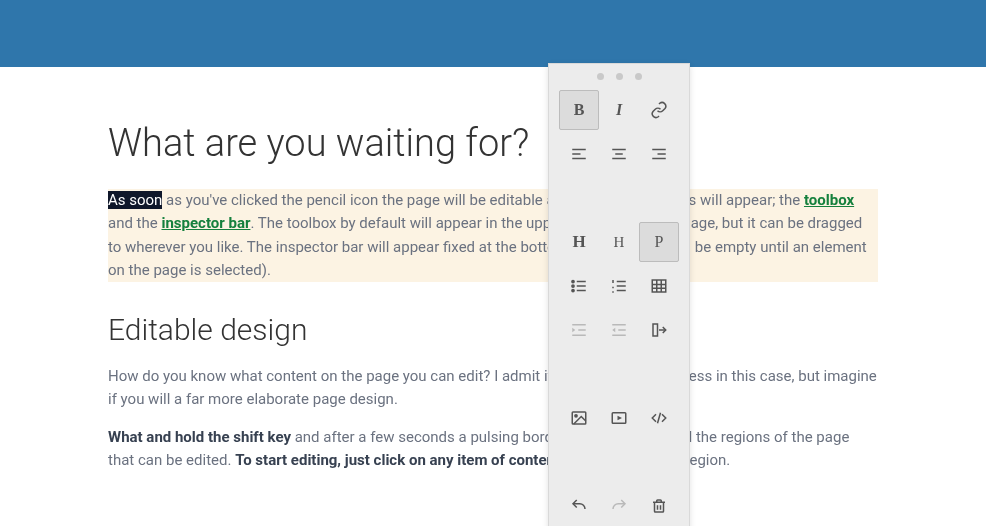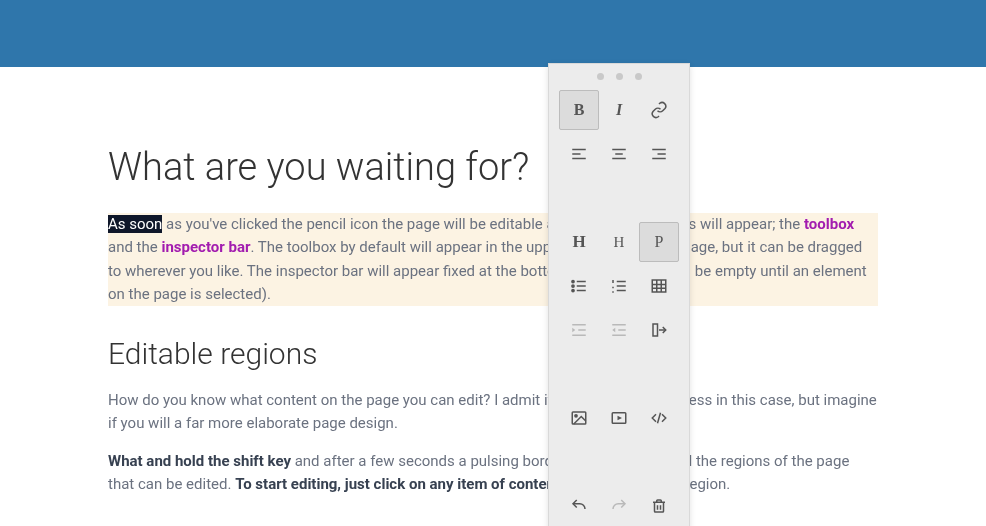--- a/index.html
+++ b/index.html
@@ -1,23 +1,23 @@
 <!DOCTYPE html>
 <html><head>
 <meta charset="utf-8">
 <style>
   html,body{margin:0;padding:0;font-family:-apple-system,BlinkMacSystemFont,"Segoe UI",Roboto,"Helvetica Neue",Arial,sans-serif;color:#333;}
   .topbar{background:#2f76ab;height:67px;width:100%;}
   .page{max-width:770px;margin:0 auto;padding:30px 20px 40px;}
-  h1{font-weight:300;color:#333;font-size:38px;margin:48px 0 24px;}
+  h1{font-weight:300;color:#333;font-size:38px;margin:24px 0 24px;}
   h2{font-weight:300;color:#333;font-size:30px;margin:30px 0 18px;}
   p{line-height:1.55;font-size:15px;color:#6b7280;margin:0 0 14px;}
   .hl{background:#fcf3e3;}
   .sel{background:#0f172a;color:#fff;}
-  b.term{color:#a21caf;font-weight:700;}
+  b.term{color:#15803d;font-weight:700;text-decoration:underline;}
   b.dark{color:#374151;font-weight:700;}
   
   .toolbox{position:absolute;top:63px;left:548px;width:140px;background:#ececec;border:1px solid #d9d9d9;box-shadow:0 2px 6px rgba(0,0,0,.12);padding-bottom:10px;}
   .grip{height:24px;display:flex;align-items:center;justify-content:center;gap:12px;}
   .grip span{width:7px;height:7px;border-radius:50%;background:#c9c9c9;display:block;}
   .tools{display:grid;grid-template-columns:repeat(3,40px);grid-auto-rows:40px;gap:4px 0;justify-content:center;padding:2px 8px 4px;}
   .sep{grid-column:1/-1;height:8px;}
   .tool{display:flex;align-items:center;justify-content:center;color:#555;cursor:pointer;border:1px solid transparent;border-radius:2px;font-size:15px;}
   .tool.active{background:#dcdcdc;border:1px solid #bcbcbc;}
   .tool.disabled{color:#b9b9b9;cursor:default;}
@@ -33,21 +33,21 @@
 
 <div class="topbar"></div>
 
 <div class="page">
   <h1>What are you waiting for?</h1>
 
   <p class="hl">
     <span class="sel">As soon</span><span> as you've clicked the pencil icon the page will be editable and two new elements will appear; the </span><b class="term">toolbox</b><span> and the </span><b class="term">inspector bar</b><span>. The toolbox by default will appear in the upper left corner of the page, but it can be dragged to wherever you like. The inspector bar will appear fixed at the bottom of the page (it will be empty until an element on the page is selected).</span>
   </p>
 
-  <h2>Editable regions</h2>
+  <h2>Editable design</h2>
 
   <p>How do you know what content on the page you can edit? I admit it's not that hard to guess in this case, but imagine if you will a far more elaborate page design.</p>
 
   <p>
     <b class="dark">What and hold the shift key</b><span> and after a few seconds a pulsing border will appear around the regions of the page that can be edited. </span><b class="dark">To start editing, just click on any item of content</b><span> within an editable region.</span>
   </p>
 </div>
 
 <div class="toolbox">
   <div class="grip">

